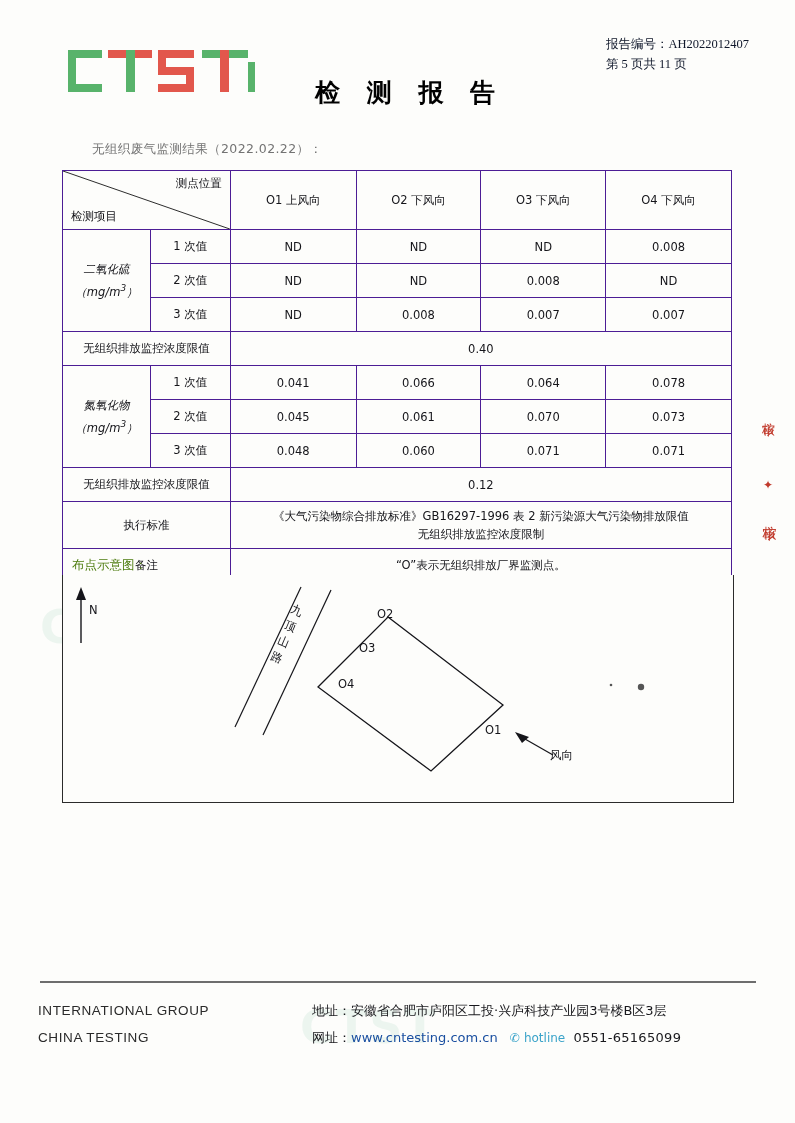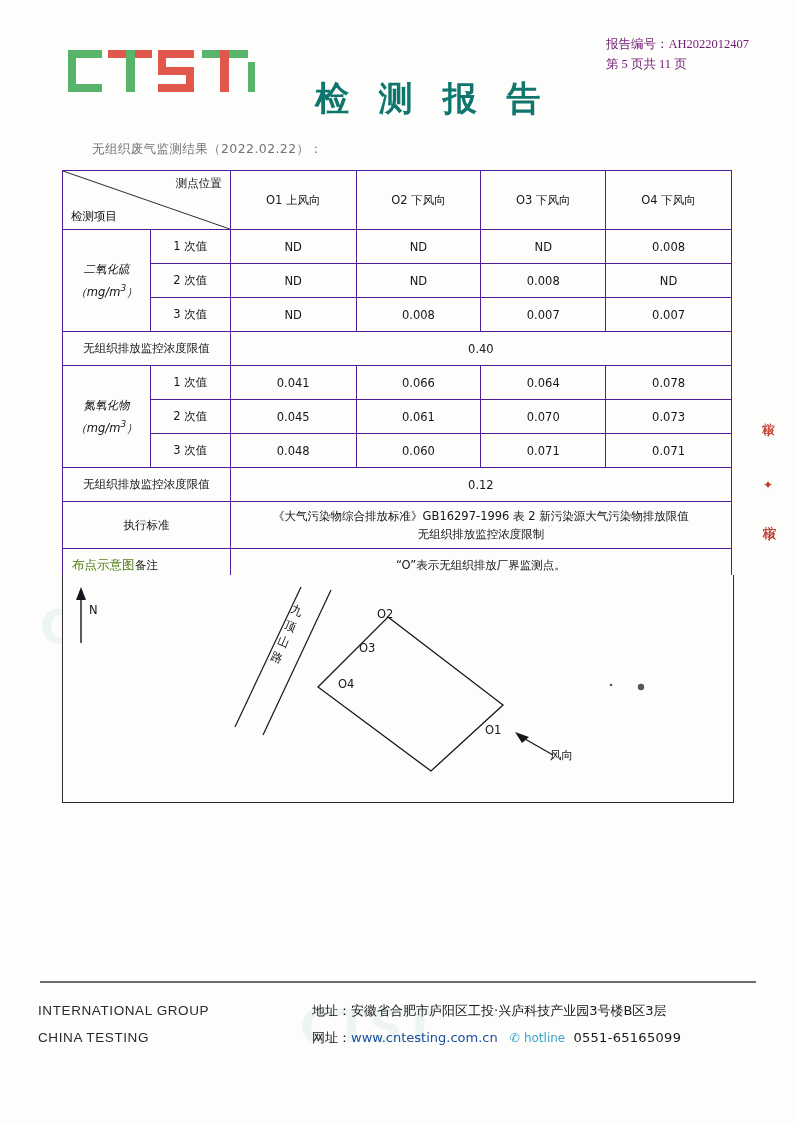--- a/index.html
+++ b/index.html
@@ -23,40 +23,40 @@
     background: #fdfdfb;
   }
   
   .report-no {
     position: absolute;
     right: 46px;
     top: 34px;
     text-align: left;
     font-size: 12.5px;
     line-height: 20px;
-    color: #701a75;
+    color: #0f172a;
     font-family: "Liberation Serif", serif;
   }
   .report-no div { white-space: nowrap; }
   .logo {
     position: absolute;
     left: 62px;
     top: 42px;
     width: 215px;
     height: 58px;
   }
   .title {
     position: absolute;
     left: 315px;
     top: 76px;
-    font-size: 34px;
+    font-size: 25px;
     letter-spacing: 9px;
     font-weight: bold;
     font-family: "DejaVu Sans", sans-serif;
-    color: #0f766e;
+    color: #000000;
   }
   
   .caption {
     position: absolute;
     left: 92px;
     top: 141px;
     font-size: 12.5px;
     font-weight: normal;
     font-family: "DejaVu Sans", sans-serif;
     color: #737373;

